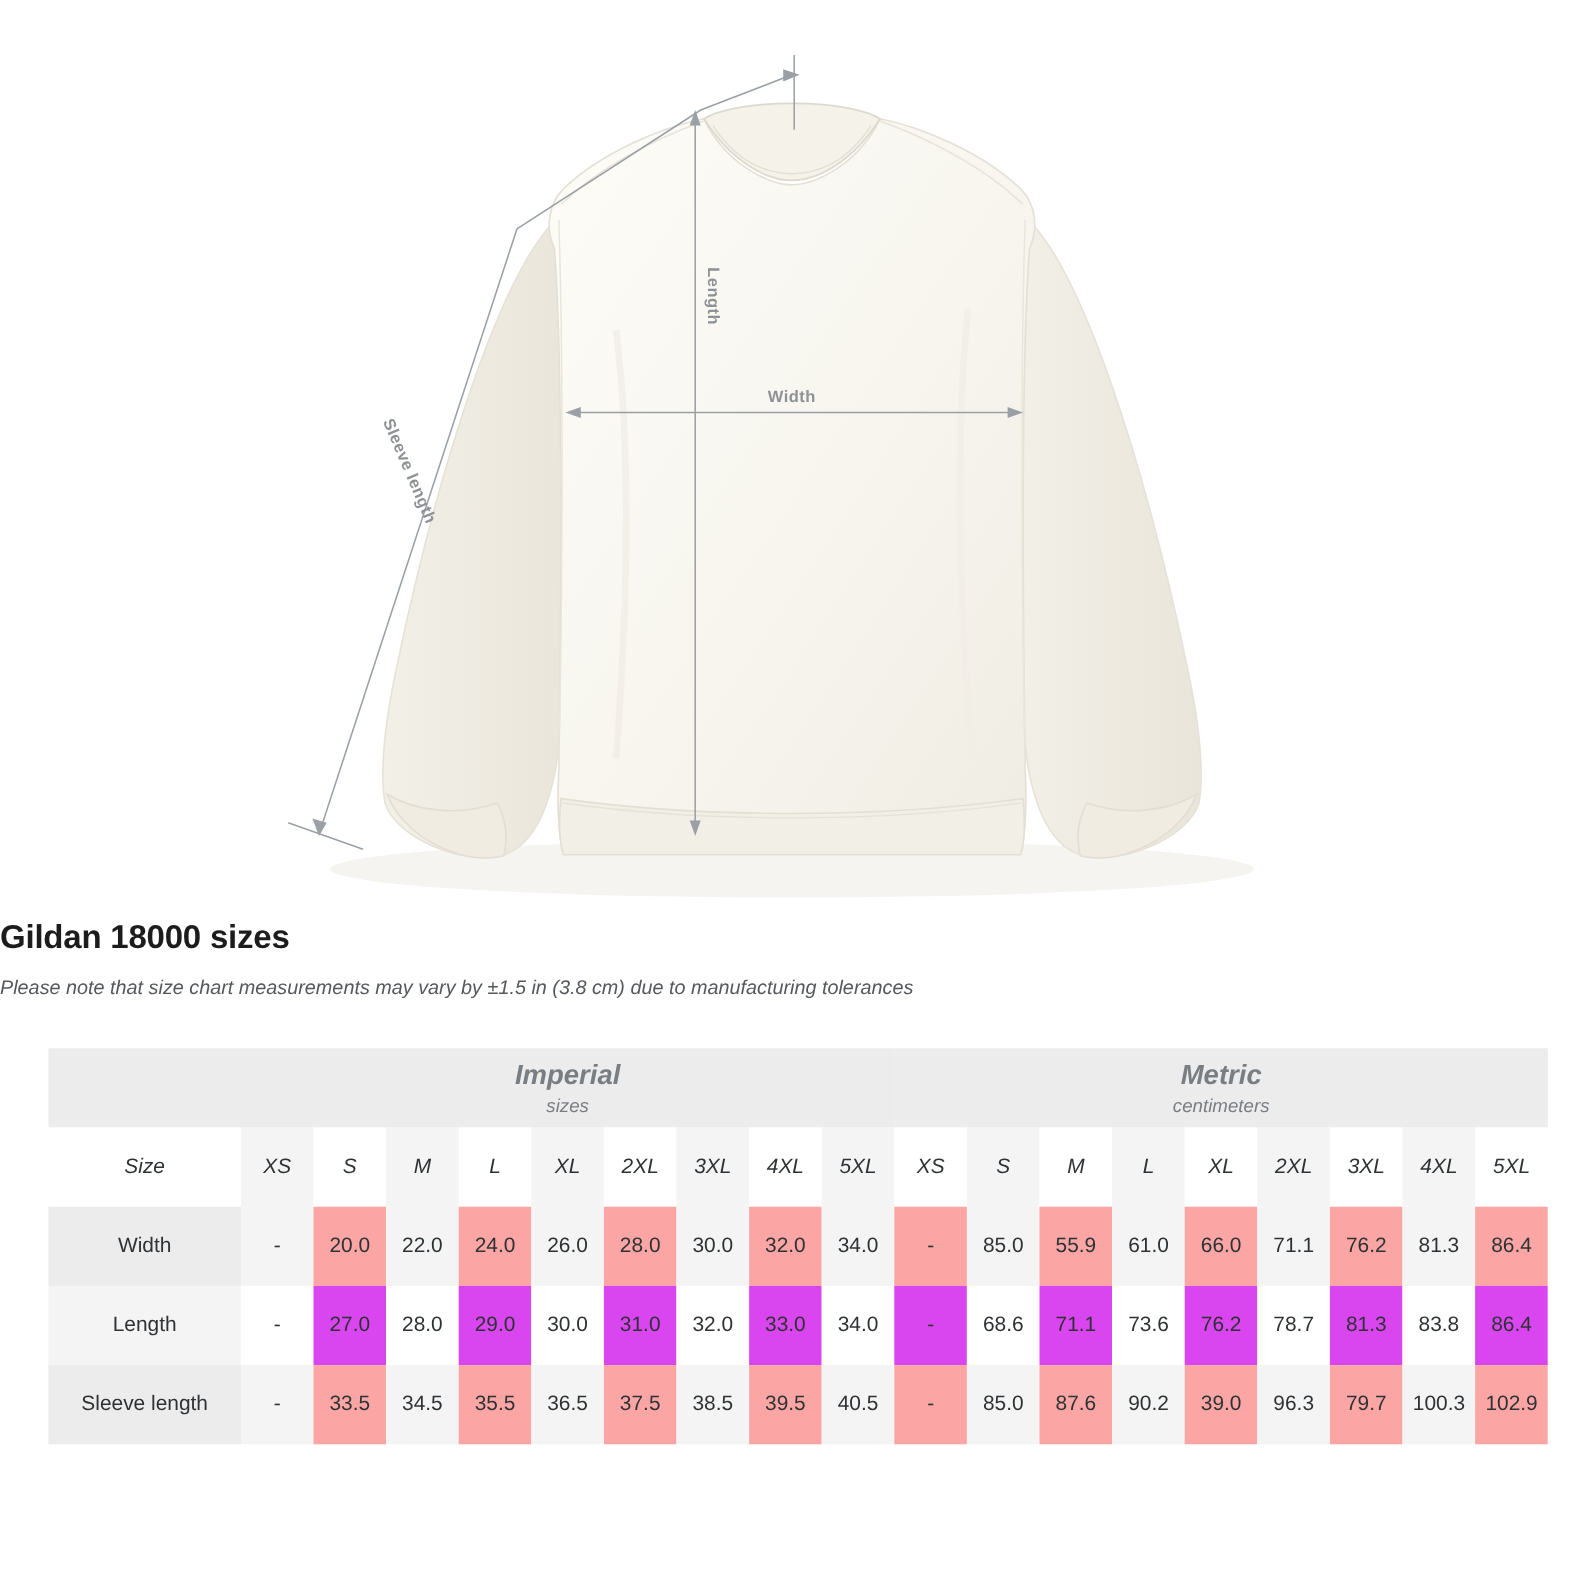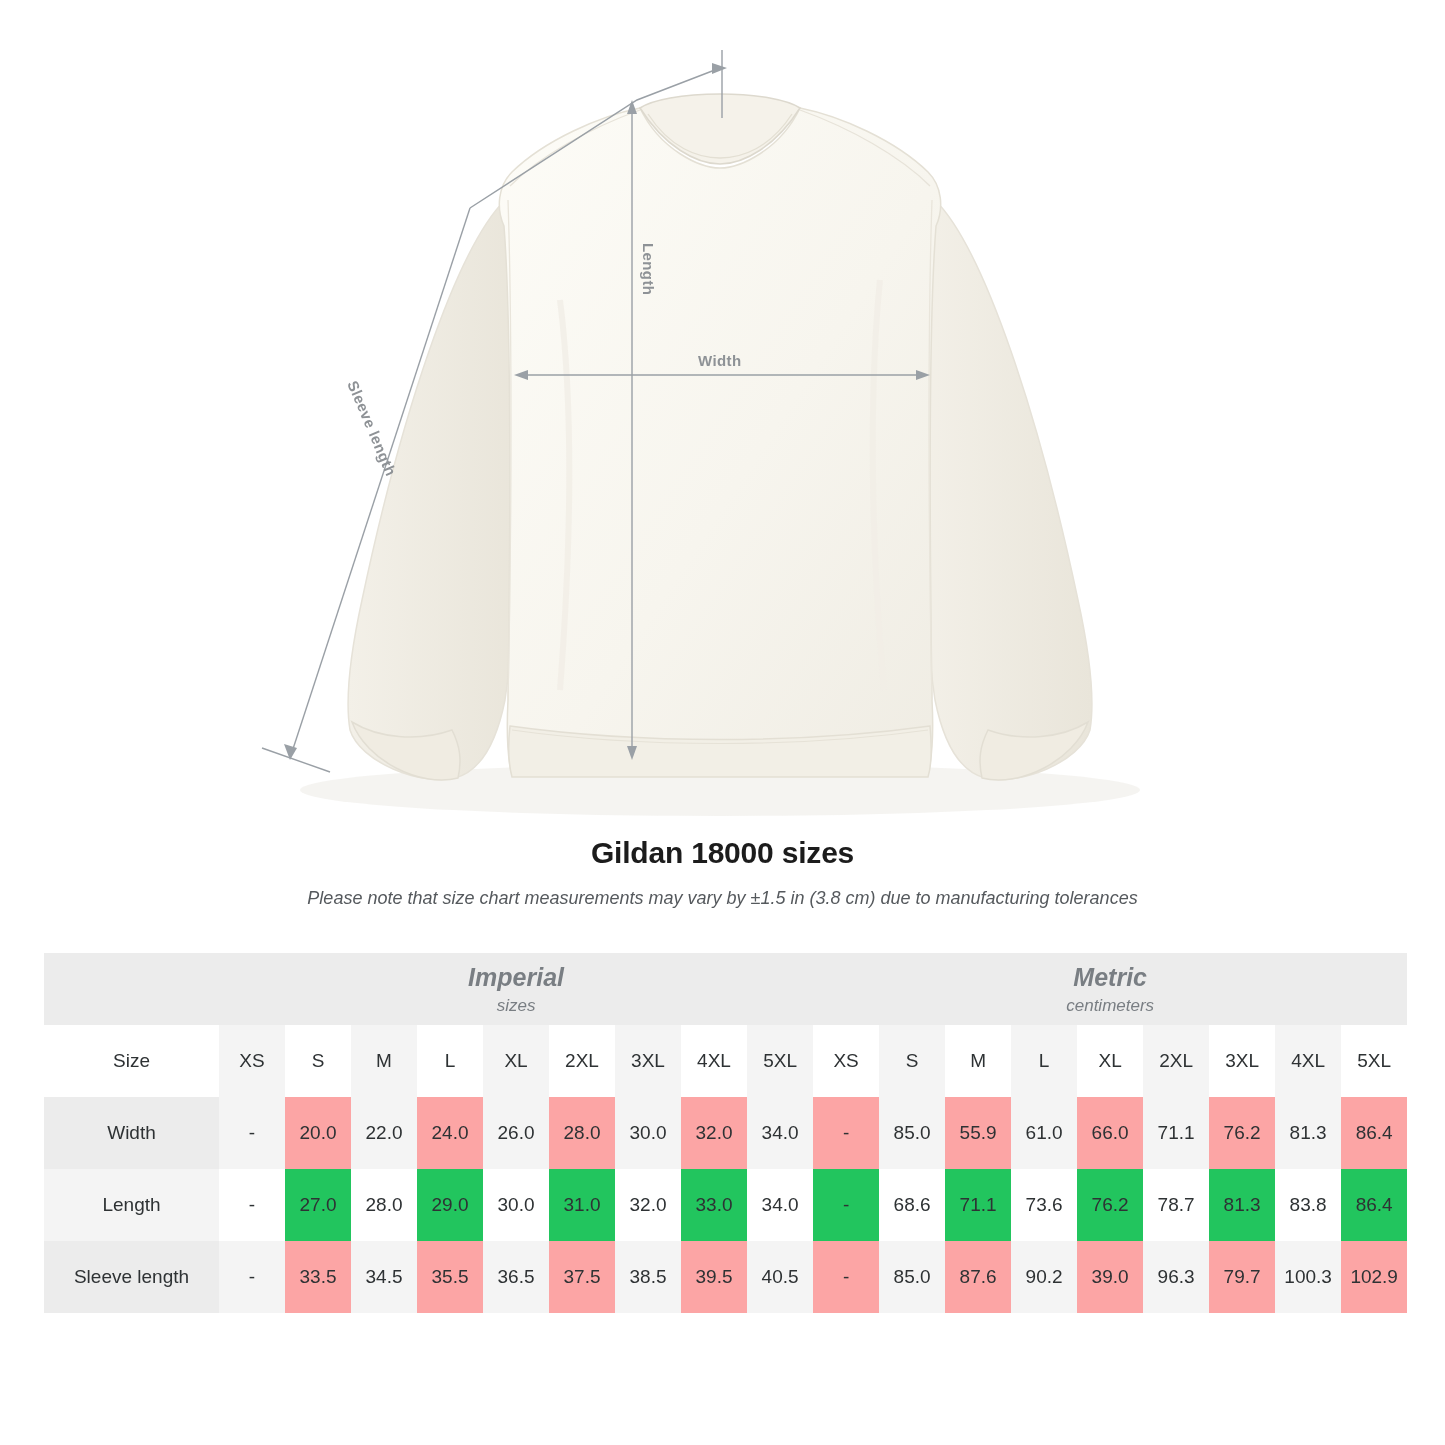--- a/index.html
+++ b/index.html
@@ -41,21 +41,20 @@
     transform: rotate(90deg);
     transform-origin: left top;
   }
   .dim-label.sleeve {
     transform: rotate(67deg);
     transform-origin: left top;
   }
 
   
   .title-block {
-    text-align: center;
     margin-top: 6px;
   }
   .chart-title {
     font-size: 30px;
     font-weight: bold;
     color: #1c1c1c;
     margin: 0;
     letter-spacing: -0.2px;
   }
   .chart-note {
@@ -109,20 +108,21 @@
     background: #ececec;
   }
 
   
   .hdr-row td {
     background: #ffffff;
     font-size: 20px;
     font-weight: bold;
     color: #2e3234;
     height: 84px;
+    font-style: italic;
   }
   .hdr-row td.rowlabel {
     background: #ffffff;
   }
   .hdr-row td.alt {
     background: #f4f4f4;
   }
 
   .data-row td {
     height: 80px;
@@ -132,21 +132,21 @@
 
   td.rowlabel {
     font-weight: bold;
     font-size: 20px;
     color: #2e3234;
   }
   .row-white td.rowlabel { background: #f4f4f4; }
   .row-grey td.rowlabel { background: #ececec; }
 
   
-  .row-white td.colalt { background: #22c55e; }
+  .row-white td.colalt { background: #d946ef; }
   .row-grey td.colalt { background: #fca5a5; }
 
   .col-label { width: 175px; }
   .col-data { width: 66px; }
 </style>
 </head>
 <body>
 
 <div class="illustration">
 

